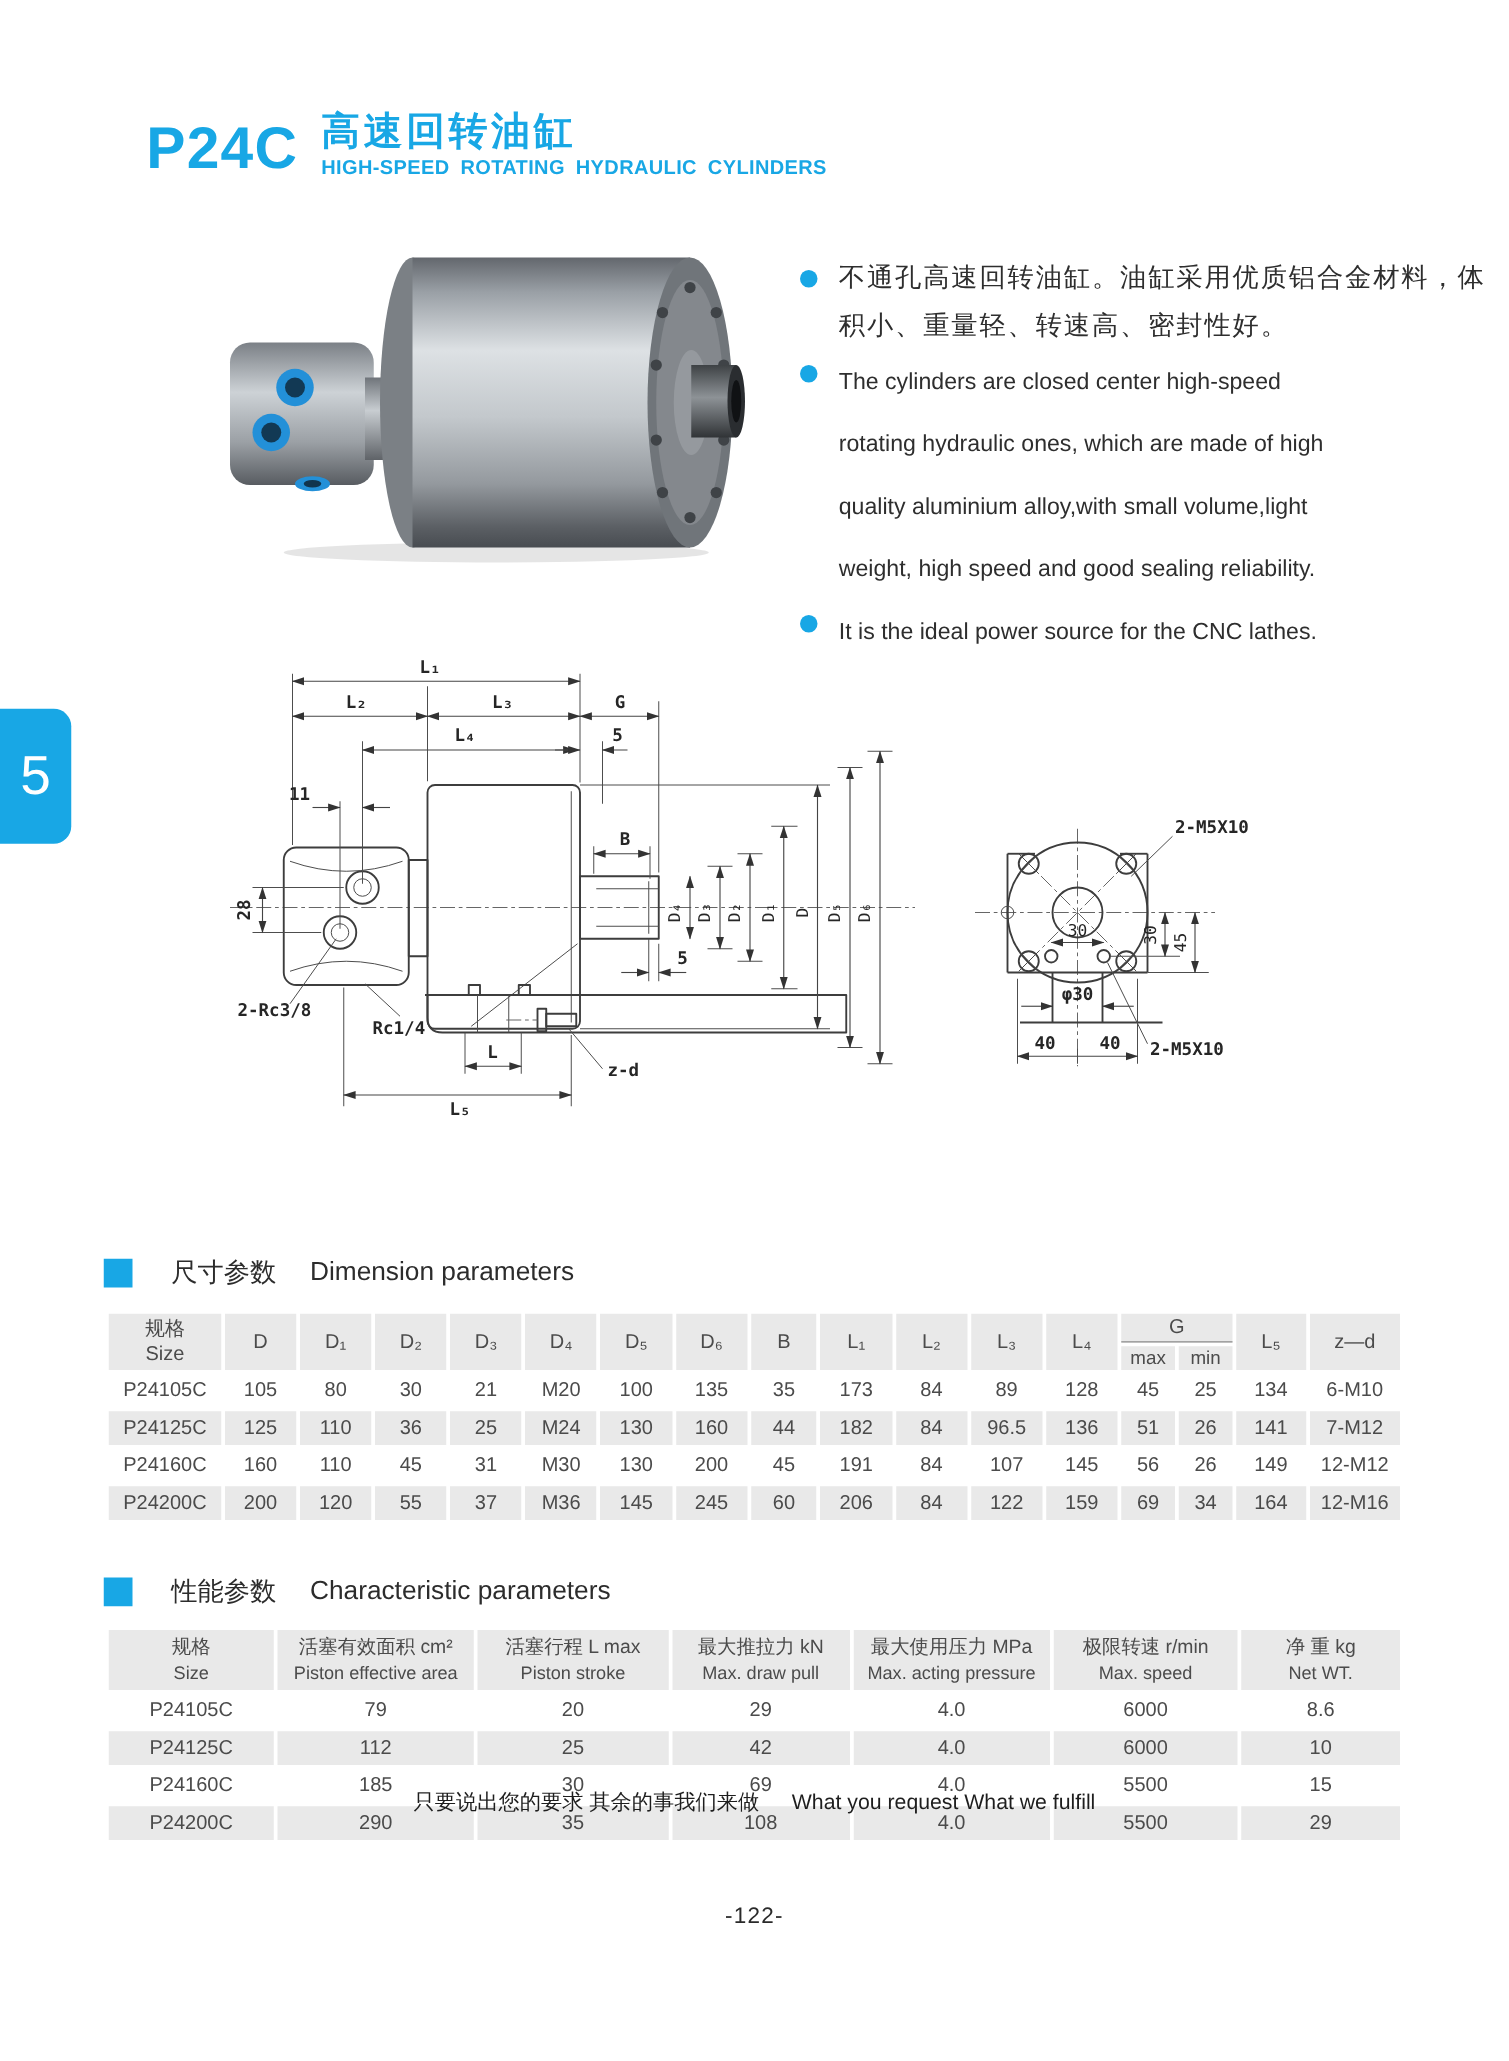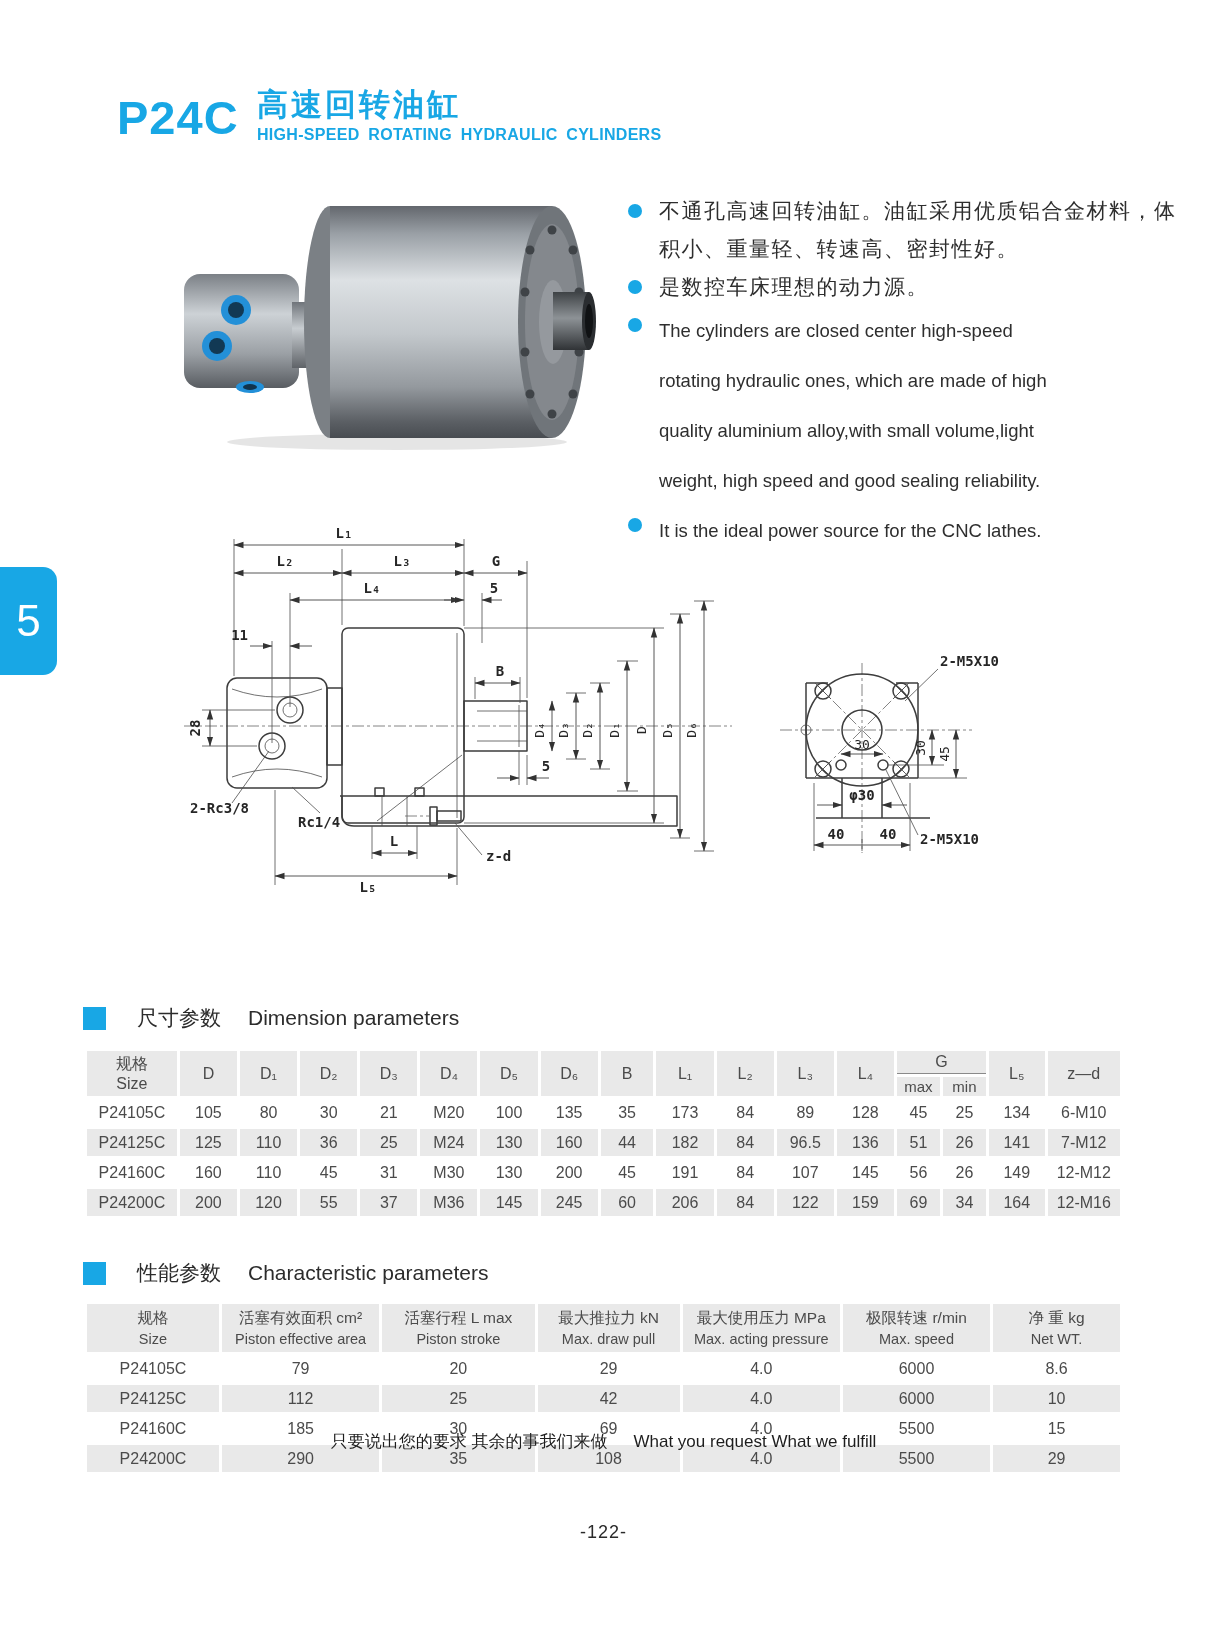--- a/index.html
+++ b/index.html
@@ -14,21 +14,21 @@
 
   
   .side-tab{position:absolute;left:0;top:567px;width:57px;height:108px;background:var(--accent);
     border-radius:0 14px 14px 0;display:flex;align-items:center;justify-content:center;
     color:#fff;font-size:44px;font-weight:400;}
 
   
   .photo{position:absolute;left:172px;top:188px;width:425px;height:265px;}
 
   
-  .features{position:absolute;left:628px;top:192px;width:540px;list-style:none;margin:0;padding:0;}
+  .features{position:absolute;left:628px;top:192px;width:540px;list-style:none;margin:12px;padding:0;}
   .feature{position:relative;padding-left:31px;color:#2e2e2e;}
   .feature.zh{font-size:21px;line-height:38px;letter-spacing:1.5px;width:530px;}
   .feature.en{font-size:18.5px;line-height:50px;width:412px;}
   .feature .dot{position:absolute;left:0;top:12px;width:14px;height:14px;border-radius:50%;background:var(--accent);}
 
   
   .drawing{position:absolute;left:172px;top:493px;width:865px;height:402px;}
   .ol{stroke:#3d3d3d;stroke-width:1.5;fill:none;stroke-linejoin:round;}
   .tl{stroke:#4d4d4d;stroke-width:.8;fill:none;}
   .cl{stroke:#666;stroke-width:.8;fill:none;stroke-dasharray:12 3 3 3;}
@@ -137,21 +137,20 @@
       <g>
         <rect x="381" y="104" width="36" height="58" fill="url(#shaftg)"></rect>
         <ellipse cx="417" cy="133" rx="7" ry="29" fill="#2a2d30"></ellipse>
         <ellipse cx="417" cy="133" rx="4" ry="17" fill="#101214"></ellipse>
       </g>
     </svg>
   </div>
 
   <ul class="features">
     <li class="feature zh"><span class="dot"></span><span>不通孔高速回转油缸。油缸采用优质铝合金材料，体积小、重量轻、转速高、密封性好。</span></li>
-    <li class="feature zh"><span class="dot"></span><span>是数控车床理想的动力源。</span></li>
     <li class="feature en"><span class="dot"></span><span>The cylinders are closed center high-speed rotating hydraulic ones, which are made of high quality aluminium alloy,with small volume,light weight, high speed and good sealing reliability.</span></li>
     <li class="feature en"><span class="dot"></span><span>It is the ideal power source for the CNC lathes.</span></li>
   </ul>
 
   <div class="drawing">
     <svg width="865" height="402" viewBox="0 0 865 402">
       <defs>
         <marker id="ar" markerWidth="11" markerHeight="8" refX="9.5" refY="4" orient="auto-start-reverse" markerUnits="userSpaceOnUse">
           <path d="M0,0.8 L10,4 L0,7.2 z" fill="#333"></path>
         </marker>

